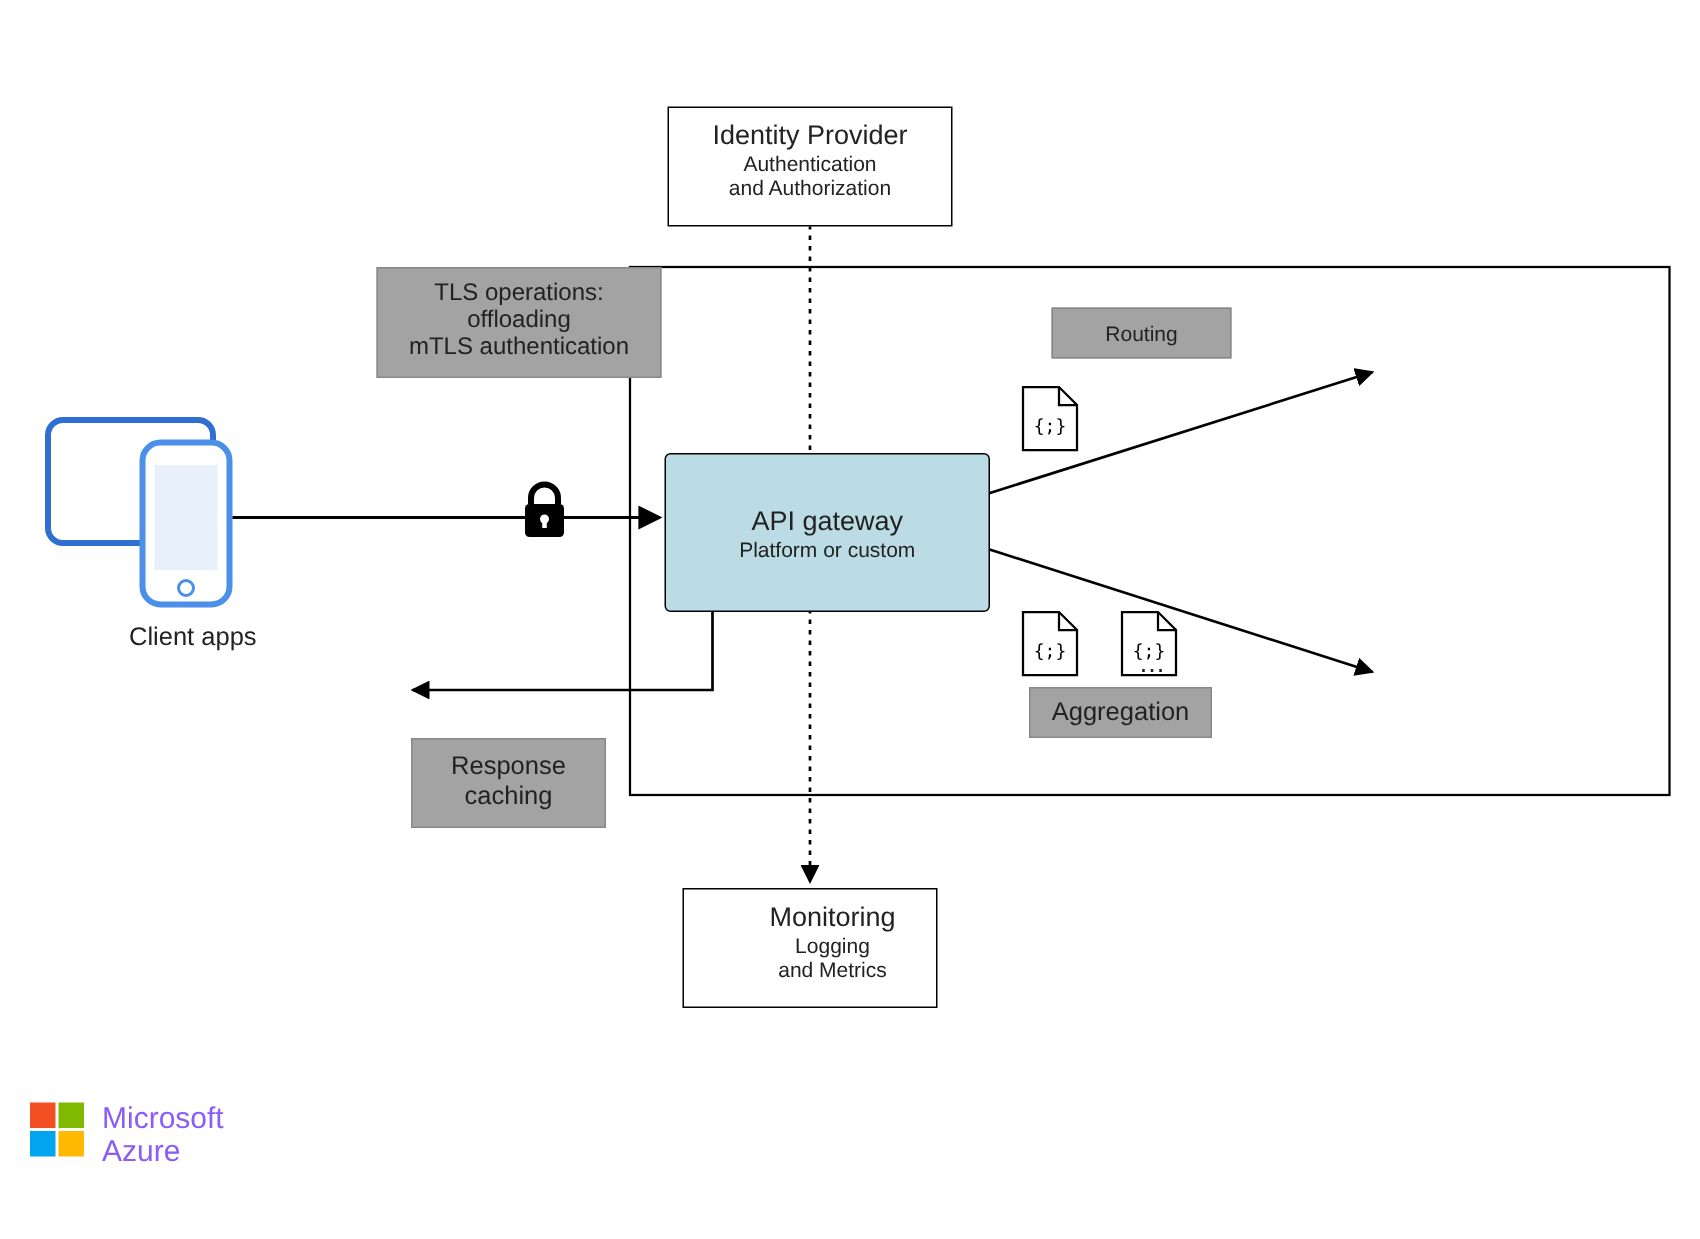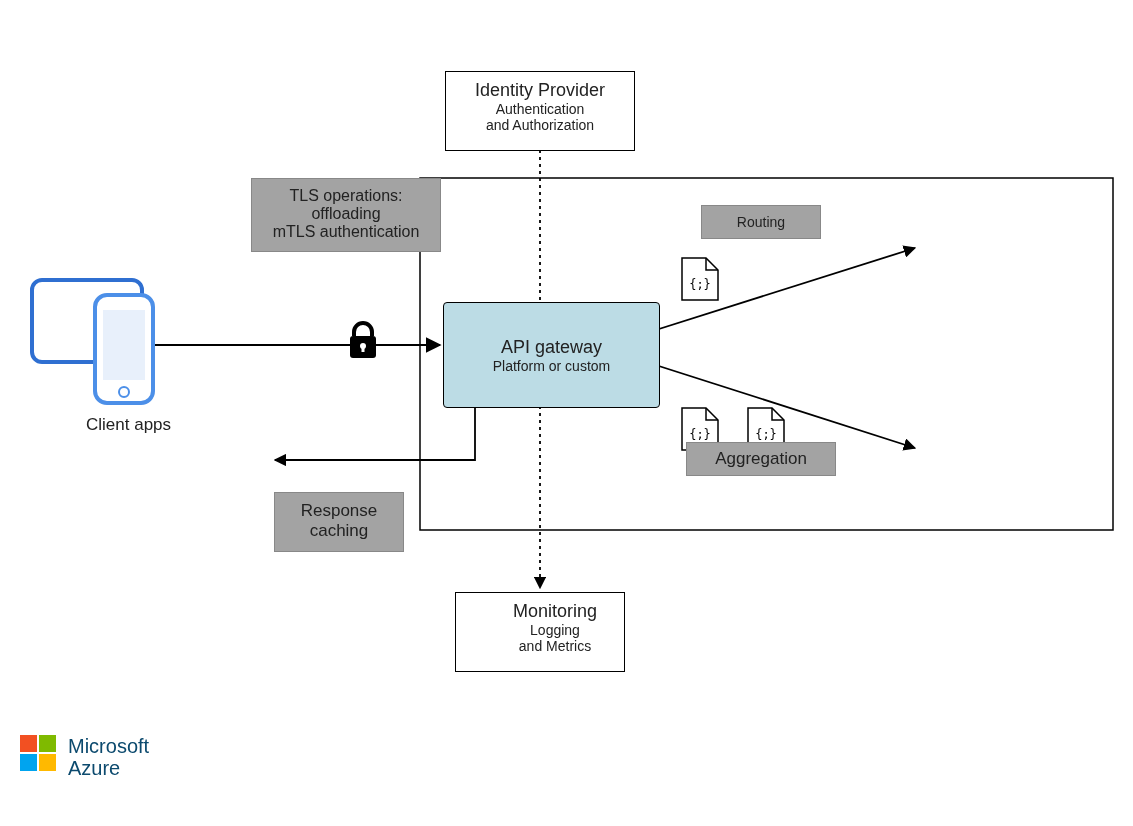--- a/index.html
+++ b/index.html
@@ -60,21 +60,21 @@
     left: 20px;
     top: 735px;
     display: flex;
     align-items: center;
   }
   .logo-text {
     position: absolute;
     left: 68px;
     top: 735px;
     font-size: 20px;
-    color: #0c4a6e;
+    color: #8b5cf6;
     line-height: 1.1;
   }
   .sq { position:absolute; width:17px; height:17px; }
 </style>
 </head>
 <body>
 
 <div class="canvas">
 
   <svg class="overlay" viewBox="0 0 1133 826">
@@ -146,21 +146,21 @@
     <div class="tiny" style="font-size:16px">offloading</div>
     <div class="tiny" style="font-size:16px">mTLS authentication</div>
   </div>
 
   <div class="graybox pad" style="left:675px; top:205px; width:120px; height:34px; line-height:16px;">
     <span class="title" style="font-size:14px">Routing</span>
   </div>
 
   <div class="label" style="left:723px; top:432px; font-size:18px;">…</div>
 
-  <div class="graybox pad" style="left:660px; top:442px; width:150px; height:34px; line-height:16px;">
+  <div class="graybox pad" style="left:660px; top:458px; width:122px; height:34px; line-height:16px;">
     <span class="title" style="font-size:17px">Aggregation</span>
   </div>
 
 
 
   <div class="gateway pad" style="position:absolute; left:443px; top:302px; width:195px; height:88px; display:flex; flex-direction:column; align-items:center; justify-content:center;">
     <div class="title">API gateway</div>
     <div class="sub">Platform or custom</div>
   </div>
 

